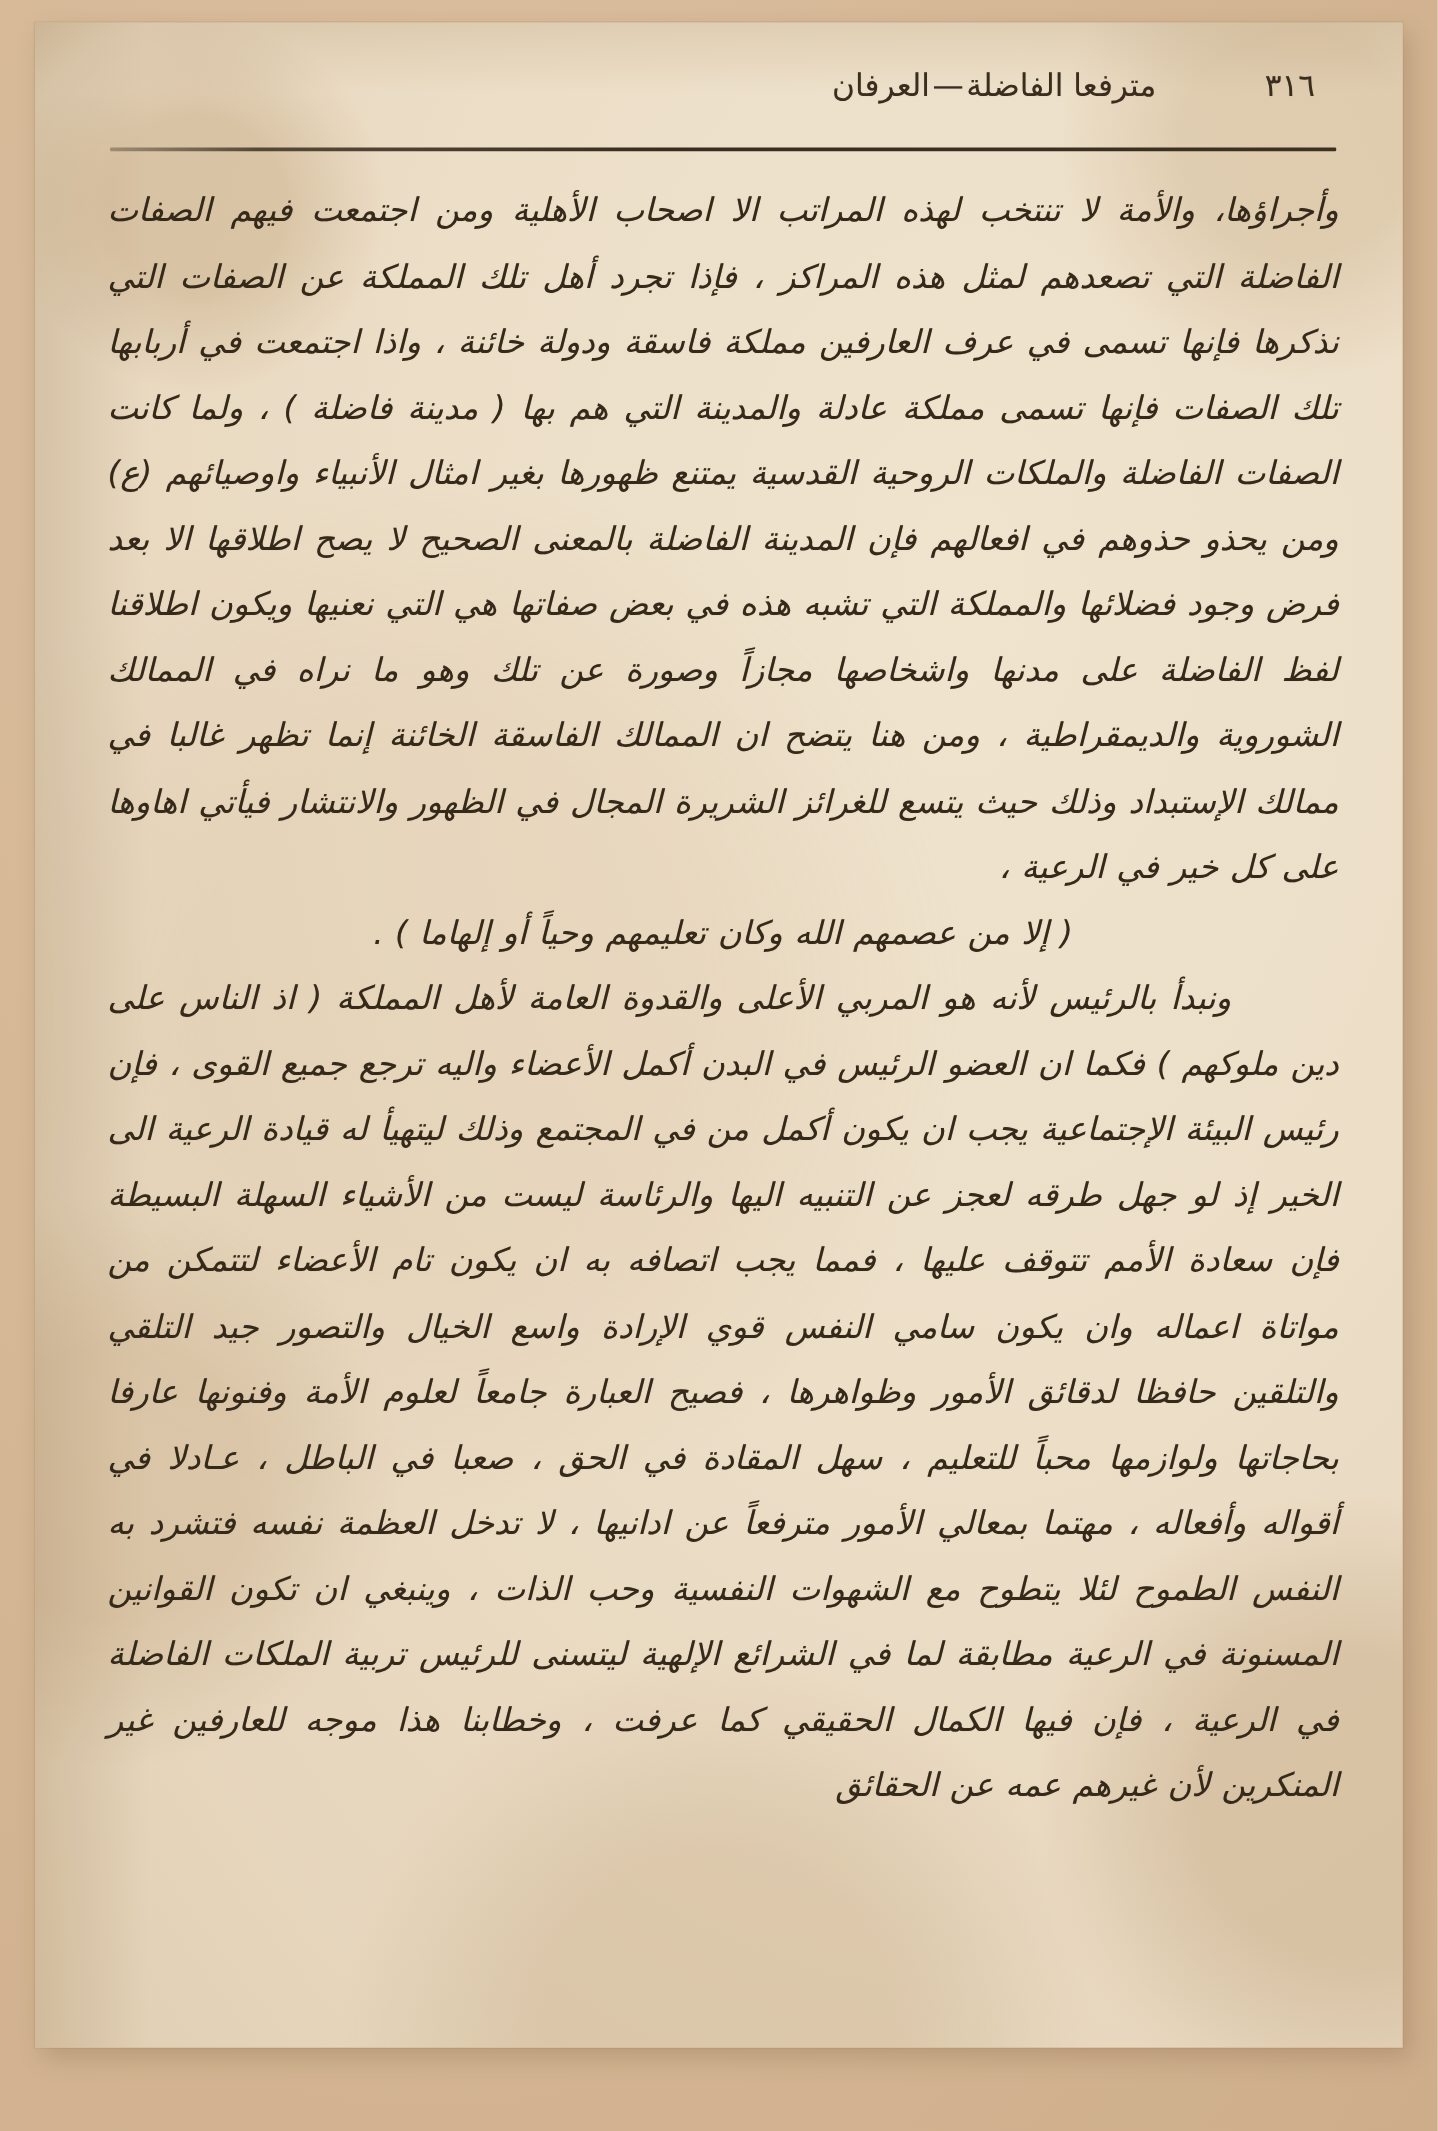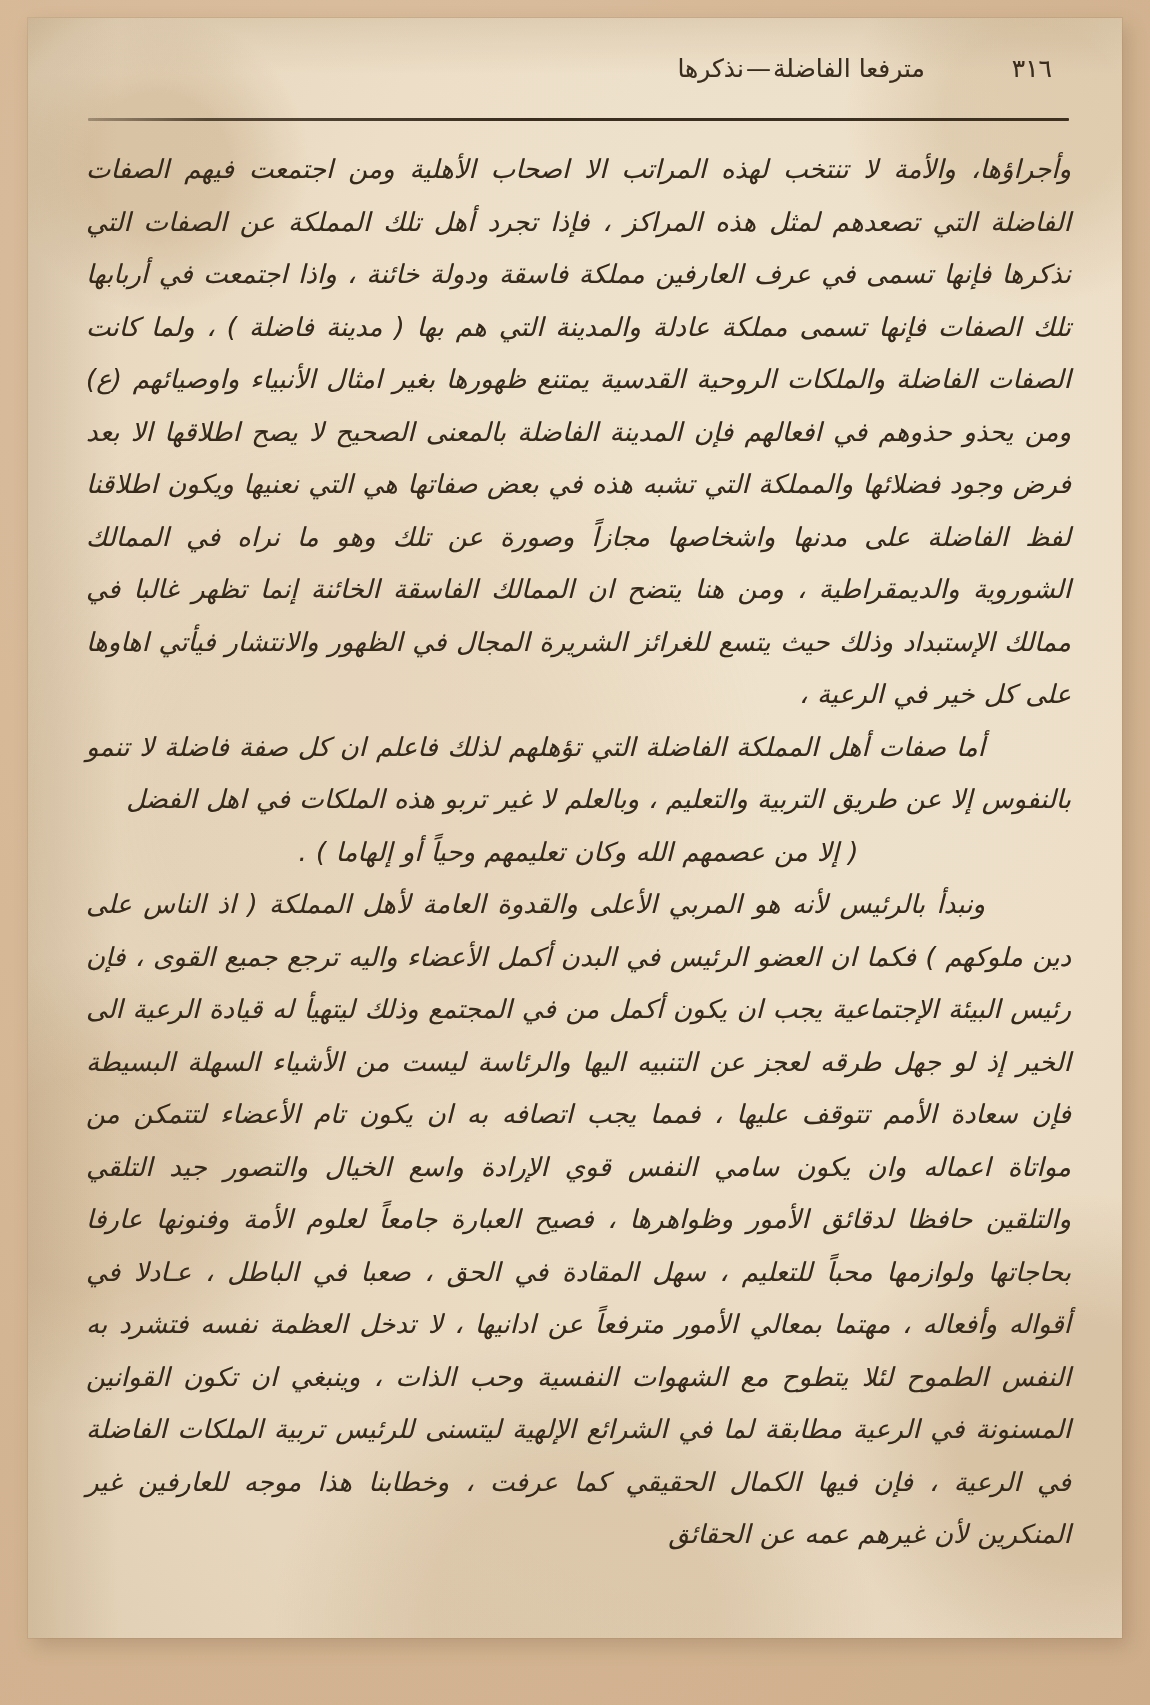--- a/index.html
+++ b/index.html
@@ -158,29 +158,28 @@
 <div class="page-sheet">
   <div class="page-grain"></div>
   <div class="page-gutter"></div>
   <div class="page-edge-top"></div>
 
   <div class="content">
 
     <div class="running-head">
       <div class="folio">٣١٦</div>
       <div class="head-title">
-        <span>مترفعا الفاضلة</span><span class="dash">—</span><span>نذكرها</span>
+        <span>مترفعا الفاضلة</span><span class="dash">—</span><span>العرفان</span>
       </div>
     </div>
 
     <div class="head-rule"></div>
 
     <div class="body-text">
       <p>وأجراؤها، والأمة لا تنتخب لهذه المراتب الا اصحاب الأهلية ومن اجتمعت فيهم الصفات الفاضلة التي تصعدهم لمثل هذه المراكز ، فإذا تجرد أهل تلك المملكة عن الصفات التي نذكرها فإنها تسمى في عرف العارفين مملكة فاسقة ودولة خائنة ، واذا اجتمعت في أربابها تلك الصفات فإنها تسمى مملكة عادلة والمدينة التي هم بها ( مدينة فاضلة ) ، ولما كانت الصفات الفاضلة والملكات الروحية القدسية يمتنع ظهورها بغير امثال الأنبياء واوصيائهم (ع) ومن يحذو حذوهم في افعالهم فإن المدينة الفاضلة بالمعنى الصحيح لا يصح اطلاقها الا بعد فرض وجود فضلائها والمملكة التي تشبه هذه في بعض صفاتها هي التي نعنيها ويكون اطلاقنا لفظ الفاضلة على مدنها واشخاصها مجازاً وصورة عن تلك وهو ما نراه في الممالك الشوروية والديمقراطية ، ومن هنا يتضح ان الممالك الفاسقة الخائنة إنما تظهر غالبا في ممالك الإستبداد وذلك حيث يتسع للغرائز الشريرة المجال في الظهور والانتشار فيأتي اهاوها على كل خير في الرعية ،</p>
-      <p class="indented">أما صفات أهل المملكة الفاضلة التي تؤهلهم لذلك فاعلم ان كل صفة فاضلة لا تنمو بالنفوس إلا عن طريق التربية والتعليم ، وبالعلم لا غير تربو هذه الملكات في اهل الفضل</p>
       <p class="centered-line">( إلا من عصمهم الله وكان تعليمهم وحياً أو إلهاما ) .</p>
       <p class="indented">ونبدأ بالرئيس لأنه هو المربي الأعلى والقدوة العامة لأهل المملكة ( اذ الناس على دين ملوكهم ) فكما ان العضو الرئيس في البدن أكمل الأعضاء واليه ترجع جميع القوى ، فإن رئيس البيئة الإجتماعية يجب ان يكون أكمل من في المجتمع وذلك ليتهيأ له قيادة الرعية الى الخير إذ لو جهل طرقه لعجز عن التنبيه اليها والرئاسة ليست من الأشياء السهلة البسيطة فإن سعادة الأمم تتوقف عليها ، فمما يجب اتصافه به ان يكون تام الأعضاء لتتمكن من مواتاة اعماله وان يكون سامي النفس قوي الإرادة واسع الخيال والتصور جيد التلقي والتلقين حافظا لدقائق الأمور وظواهرها ، فصيح العبارة جامعاً لعلوم الأمة وفنونها عارفا بحاجاتها ولوازمها محباً للتعليم ، سهل المقادة في الحق ، صعبا في الباطل ، عـادلا في أقواله وأفعاله ، مهتما بمعالي الأمور مترفعاً عن ادانيها ، لا تدخل العظمة نفسه فتشرد به النفس الطموح لئلا يتطوح مع الشهوات النفسية وحب الذات ، وينبغي ان تكون القوانين المسنونة في الرعية مطابقة لما في الشرائع الإلهية ليتسنى للرئيس تربية الملكات الفاضلة في الرعية ، فإن فيها الكمال الحقيقي كما عرفت ، وخطابنا هذا موجه للعارفين غير المنكرين لأن غيرهم عمه عن الحقائق</p>
     </div>
 
   </div>
 </div>
 
 <div class="scan-tint"></div>
 
 </body></html>

